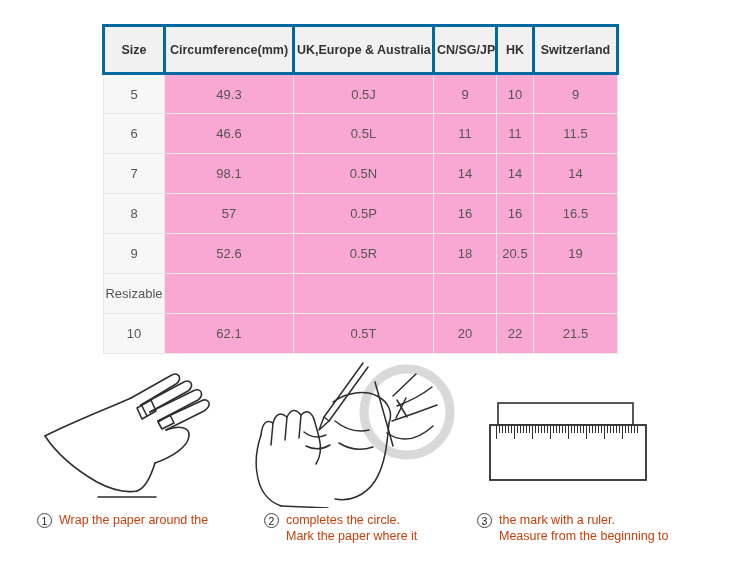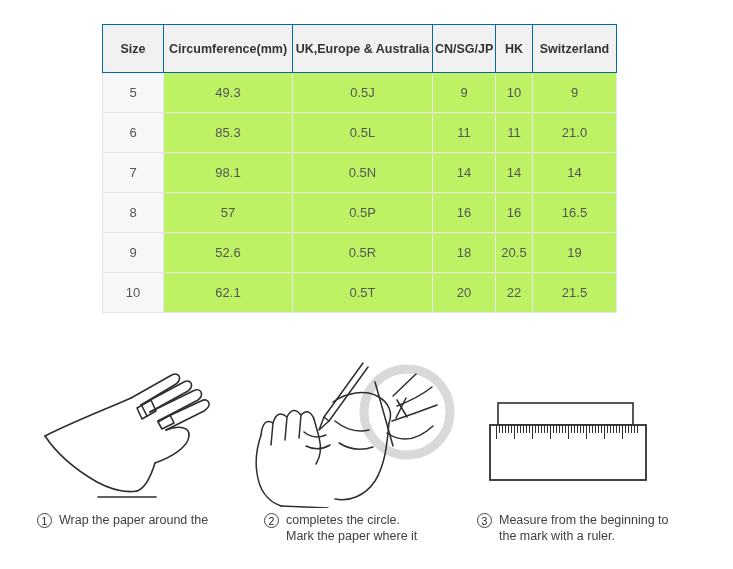--- a/index.html
+++ b/index.html
@@ -6,44 +6,44 @@
   html,body { background:#ffffff; }
   body { font-family:"Liberation Sans", sans-serif; }
   .page { position:relative; width:733px; height:569px; background:#ffffff; overflow:hidden; }
 
   
   .size-table-wrap { position:absolute; left:102px; top:24px; }
   table.size-table { border-collapse:collapse; table-layout:fixed; width:514px; }
   table.size-table th {
     height:48px; background:#f1f1f2; color:#333333;
     font-size:12.5px; font-weight:700; text-align:center; vertical-align:middle;
-    border:1px solid #0369a1; white-space:nowrap; padding:8px 2px;
+    border:3px solid #0369a1; white-space:nowrap; padding:8px 2px;
   }
   table.size-table td {
-    height:40px; background:#bef264; color:#555555;
+    height:40px; background:#f9a8d4; color:#555555;
     font-size:13px; text-align:center; vertical-align:middle;
     border:1px solid #e8e8e8;
   }
   table.size-table td.c0 { background:#f7f7f8; }
 
   
   .fig { position:absolute; }
   .fig svg { display:block; }
   #fig1 { left:40px;  top:366px; }
   #fig2 { left:246px; top:360px; }
   #fig3 { left:487px; top:396px; }
 
   
   .step { position:absolute; display:flex; align-items:flex-start; }
   .step-num {
     flex:none; width:15px; height:15px; margin-top:1px; margin-right:7px;
     border:1px solid #444444; border-radius:50%;
     font-size:10.5px; line-height:14px; text-align:center; color:#222222;
   }
-  .step-text { font-size:12.5px; line-height:16px; color:#404040; }
+  .step-text { font-size:12.5px; line-height:16px; color:#c2410c; }
   #step1 { left:37px;  top:512px; }
   #step2 { left:264px; top:512px; }
   #step3 { left:477px; top:512px; }
 </style>
 </head>
 <body>
 
 <div class="page">
 
   <div class="size-table-wrap">
@@ -70,25 +70,25 @@
         <tr>
           <td class="c0">5</td>
           <td>49.3</td>
           <td>0.5J</td>
           <td>9</td>
           <td>10</td>
           <td>9</td>
         </tr>
         <tr>
           <td class="c0">6</td>
-          <td>85.3</td>
+          <td>46.6</td>
           <td>0.5L</td>
           <td>11</td>
           <td>11</td>
-          <td>21.0</td>
+          <td>11.5</td>
         </tr>
         <tr>
           <td class="c0">7</td>
           <td>98.1</td>
           <td>0.5N</td>
           <td>14</td>
           <td>14</td>
           <td>14</td>
         </tr>
         <tr>
@@ -99,20 +99,28 @@
           <td>16</td>
           <td>16.5</td>
         </tr>
         <tr>
           <td class="c0">9</td>
           <td>52.6</td>
           <td>0.5R</td>
           <td>18</td>
           <td>20.5</td>
           <td>19</td>
+        </tr>
+        <tr>
+          <td class="c0">Resizable</td>
+          <td></td>
+          <td></td>
+          <td></td>
+          <td></td>
+          <td></td>
         </tr>
         <tr>
           <td class="c0">10</td>
           <td>62.1</td>
           <td>0.5T</td>
           <td>20</td>
           <td>22</td>
           <td>21.5</td>
         </tr>
       </tbody>
@@ -189,18 +197,18 @@
     <span class="step-num">2</span>
     <span class="step-text">
       <div>completes the circle.</div>
       <div>Mark the paper where it</div>
     </span>
   </div>
 
   <div class="step" id="step3">
     <span class="step-num">3</span>
     <span class="step-text">
+      <div>the mark with a ruler.</div>
       <div>Measure from the beginning to</div>
-      <div>the mark with a ruler.</div>
     </span>
   </div>
 
 </div>
 
 </body></html>

